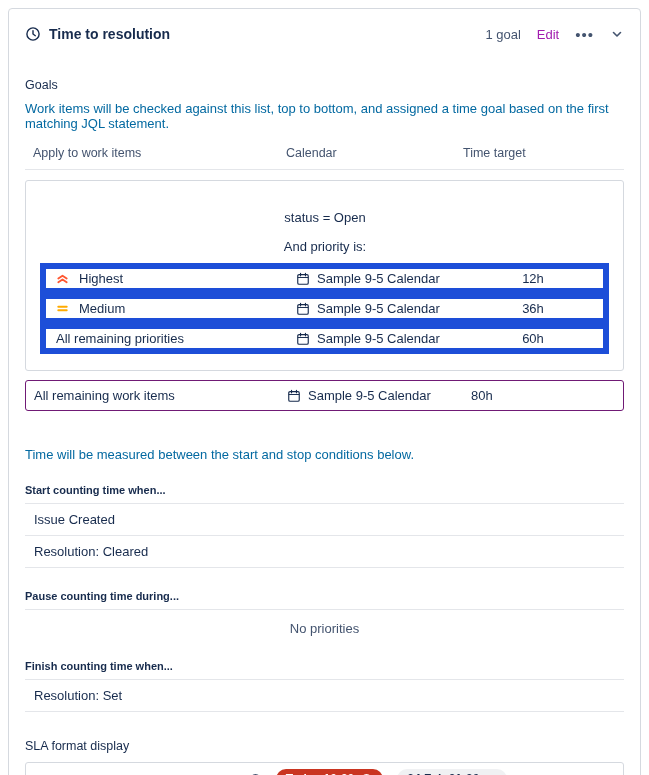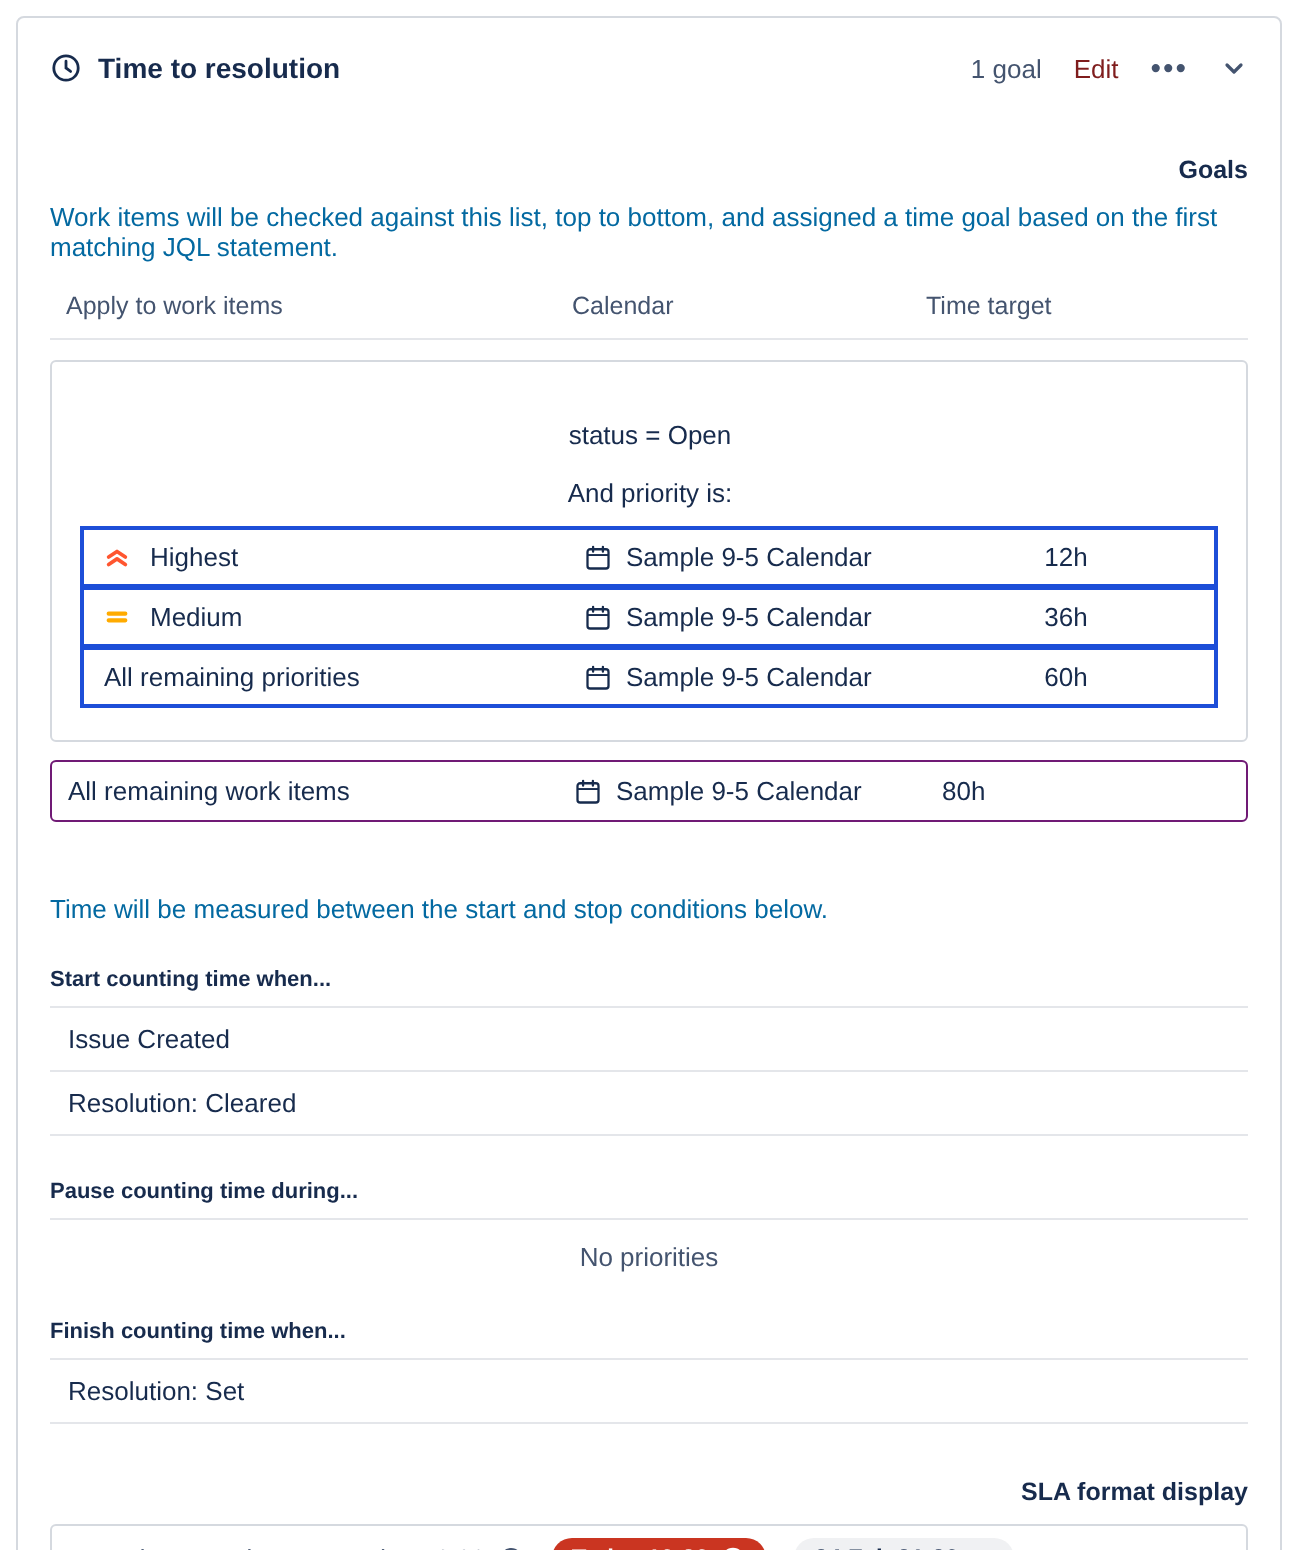--- a/index.html
+++ b/index.html
@@ -14,44 +14,44 @@
     border:1px solid #d5d9df; border-radius:4px;
     background:#fff; padding:15px 16px 14px;
   }
 
   
   .hdr { display:flex; align-items:center; gap:8px; margin:2px 0 36px; }
   .hdr-title { font-size:14px; font-weight:700; }
   .hdr-spacer { flex:1; }
   .hdr-right { display:flex; align-items:flex-start; gap:16px; color:#44546f; font-size:13px; }
   .hdr-right .goalcount { color:#44546f; }
-  .hdr-right .editlink { color:#7f1d1d; cursor:pointer; }
+  .hdr-right .editlink { color:#a21caf; cursor:pointer; }
   .icon { display:inline-flex; align-items:center; justify-content:center; flex:0 0 auto; }
   .more-dots { font-size:15px; letter-spacing:1px; color:#44546f; cursor:pointer; line-height:1; }
 
   
-  .sec-h { font-size:12.5px; font-weight:700; margin-bottom:9px;text-align:right; }
+  .sec-h { font-size:12.5px; font-weight:400; margin-bottom:9px; }
   .sec-desc { font-size:13px; color:#0369a1; margin-bottom:15px; }
 
   
   .cols {
     display:grid; grid-template-columns:253px 177px 1fr;
     padding:0 0 9px 8px; color:#44546f; font-size:12.5px;
     border-bottom:1px solid #e4e6ea;
   }
   .goals-box {
     border:1px solid #d5d9df; border-radius:3px;
     margin-top:10px; padding:26px 14px 16px;text-align:center;
   }
   .jql-line { margin:3px 0 14px; padding-left:1px; }
   .prio-line { margin-bottom:10px; padding-left:1px; }
   .goal-row {
     display:grid; grid-template-columns:240px 177px 1fr;
     align-items:center; height:31px;
-    border:2px solid #1d4ed8; margin-top:-1px; padding:0 10px;
+    border:6px solid #1d4ed8; margin-top:-1px; padding:0 10px;
     background:#fff;
   }
   .goal-row:first-of-type { margin-top:0; }
   .goal-label { display:flex; align-items:center; gap:10px; }
   .cal-cell { display:flex; align-items:center; gap:7px; color:#172b4d; }
   .fallback-row {
     display:grid; grid-template-columns:253px 177px 1fr;
     align-items:center; height:31px;
     border:1px solid #701a75; border-radius:3px;
     margin-top:9px; padding:0 8px;

